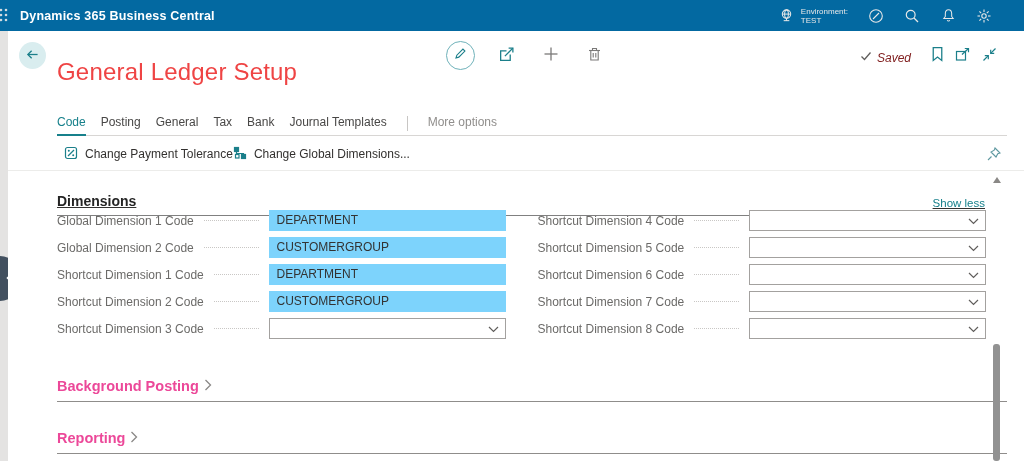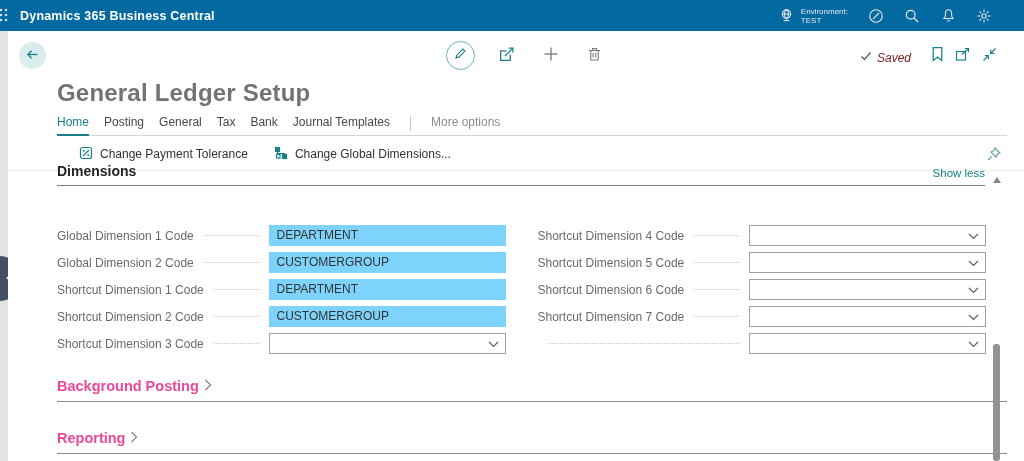--- a/index.html
+++ b/index.html
@@ -54,55 +54,55 @@
   }
   .share-pos { left:489px; } .plus-pos { left:534px; } .trash-pos { left:577px; }
 
   .save-status { position:absolute; left:852px; top:19px; font-size:12px; color:#7f1d1d;
     display:flex; align-items:center; gap:5px;font-style:italic; }
   .hdr-icon { position:absolute; top:17px; width:16px; height:16px; cursor:pointer;
     display:flex; align-items:center; justify-content:center; }
   .bookmark-pos { left:921px; } .popup-pos { left:947px; } .collapse-pos { left:973px; }
 
   .page-title {
-    position:absolute; left:49px; top:48px;
-    font-size:24px; font-weight:700; color:#737373; letter-spacing:.2px;
+    position:absolute; left:49px; top:27px;
+    font-size:24px; font-weight:400; color:#ef4444; letter-spacing:.2px;
   }
 
   
   .tabs {
     position:absolute; left:49px; right:17px; top:82px; height:23px;
     display:flex; align-items:flex-end; gap:15px;
     border-bottom:1px solid #d8d6d4; font-size:12px;
   }
   .tab { color:#484746; padding-bottom:6px; cursor:pointer; white-space:nowrap; }
   .tab.active { color:#17808b; border-bottom:2px solid #17808b; margin-bottom:-1px; padding-bottom:5px; }
   .tab-divider { width:1px; height:15px; background:#c8c6c4; margin:0 5px 4px 5px; }
   .more-options { color:#908e8c; padding-bottom:6px; cursor:pointer; white-space:nowrap; }
 
   
   .action-bar {
-    position:absolute; left:71px; right:22px; top:111px; height:24px;
-    display:flex; align-items:center; gap:26px;
+    position:absolute; left:56px; right:22px; top:111px; height:24px;
+    display:flex; align-items:center; 
   }
   .action { display:flex; align-items:center; gap:7px; font-size:12px; color:#33312f; cursor:pointer; white-space:nowrap; }
   .pin-btn { margin-left:auto; width:16px; height:16px; cursor:pointer; }
   .header-sep { position:absolute; left:0; right:0; top:139px; border-top:1px solid #ececea; }
 
   
   .dim-header {
-    position:absolute; left:49px; right:39px; top:132px;
+    position:absolute; left:49px; right:39px; top:162px;
     display:flex; justify-content:space-between; align-items:flex-end;
-    border-bottom:1px solid #808080; padding-bottom:6px;
+    border-bottom:1px solid #808080; padding-bottom:6px;text-decoration:underline;
   }
   .dim-title { font-size:14px; font-weight:bold; color:#242424; }
   .show-less { font-size:11.5px; color:#17808b; cursor:pointer; text-decoration:none; }
 
   .fields {
-    position:absolute; left:49px; right:38px; top:191px;
+    position:absolute; left:49px; right:38px; top:176px;
     display:grid; grid-template-columns:1fr 1fr; column-gap:25px;gap:32px;
   }
   .field { display:flex; align-items:center; height:27px; }
   .flabel { font-size:12px; color:#6b6a68; white-space:nowrap; }
   .leader { flex:1; height:1px; border-bottom:1px dotted #c9c7c5; margin:0 10px; }
   .control { width:237px; height:21px; flex-shrink:0; font-size:12px; }
   .control.readonly { background:#7dd3fc; color:#333; line-height:21px; padding:0 8px;
     overflow:hidden; white-space:nowrap; }
   .control.dropdown { background:#fff; border:1px solid #a3a19f; cursor:pointer;
     display:flex; align-items:center; justify-content:flex-end; padding-right:6px; }
@@ -285,21 +285,21 @@
             <polyline points="8.7,2.8 8.7,6.3 12.2,6.3"></polyline>
           <line x1="1.5" y1="13.5" x2="6.3" y2="8.7"></line>
             <polyline points="6.3,12.2 6.3,8.7 2.8,8.7"></polyline>
         </svg>
       </span>
     </span>
 
     <h1 class="page-title">General Ledger Setup</h1>
 
     <nav class="tabs">
-      <span class="tab active">Home</span>
+      <span class="tab active">Code</span>
       <span class="tab">Posting</span>
       <span class="tab">General</span>
       <span class="tab">Tax</span>
       <span class="tab">Bank</span>
       <span class="tab">Journal Templates</span>
       <span class="tab-divider"></span>
       <span class="more-options">More options</span>
     </nav>
 
     <div class="action-bar">
@@ -412,20 +412,21 @@
           <span class="leader"></span>
           <div class="control dropdown">
             <span>
               <svg width="11" height="7" viewBox="0 0 11 7" fill="none" stroke="#605e5c" stroke-width="1.2">
                 <polyline points="1,1 5.5,5.5 10,1"></polyline>
               </svg>
             </span>
           </div>
         </div>
         <div class="field">
+          <span class="flabel">Shortcut Dimension 8 Code</span>
           <span class="leader"></span>
           <div class="control dropdown">
             <span>
               <svg width="11" height="7" viewBox="0 0 11 7" fill="none" stroke="#605e5c" stroke-width="1.2">
                 <polyline points="1,1 5.5,5.5 10,1"></polyline>
               </svg>
             </span>
           </div>
         </div>
       </div>

